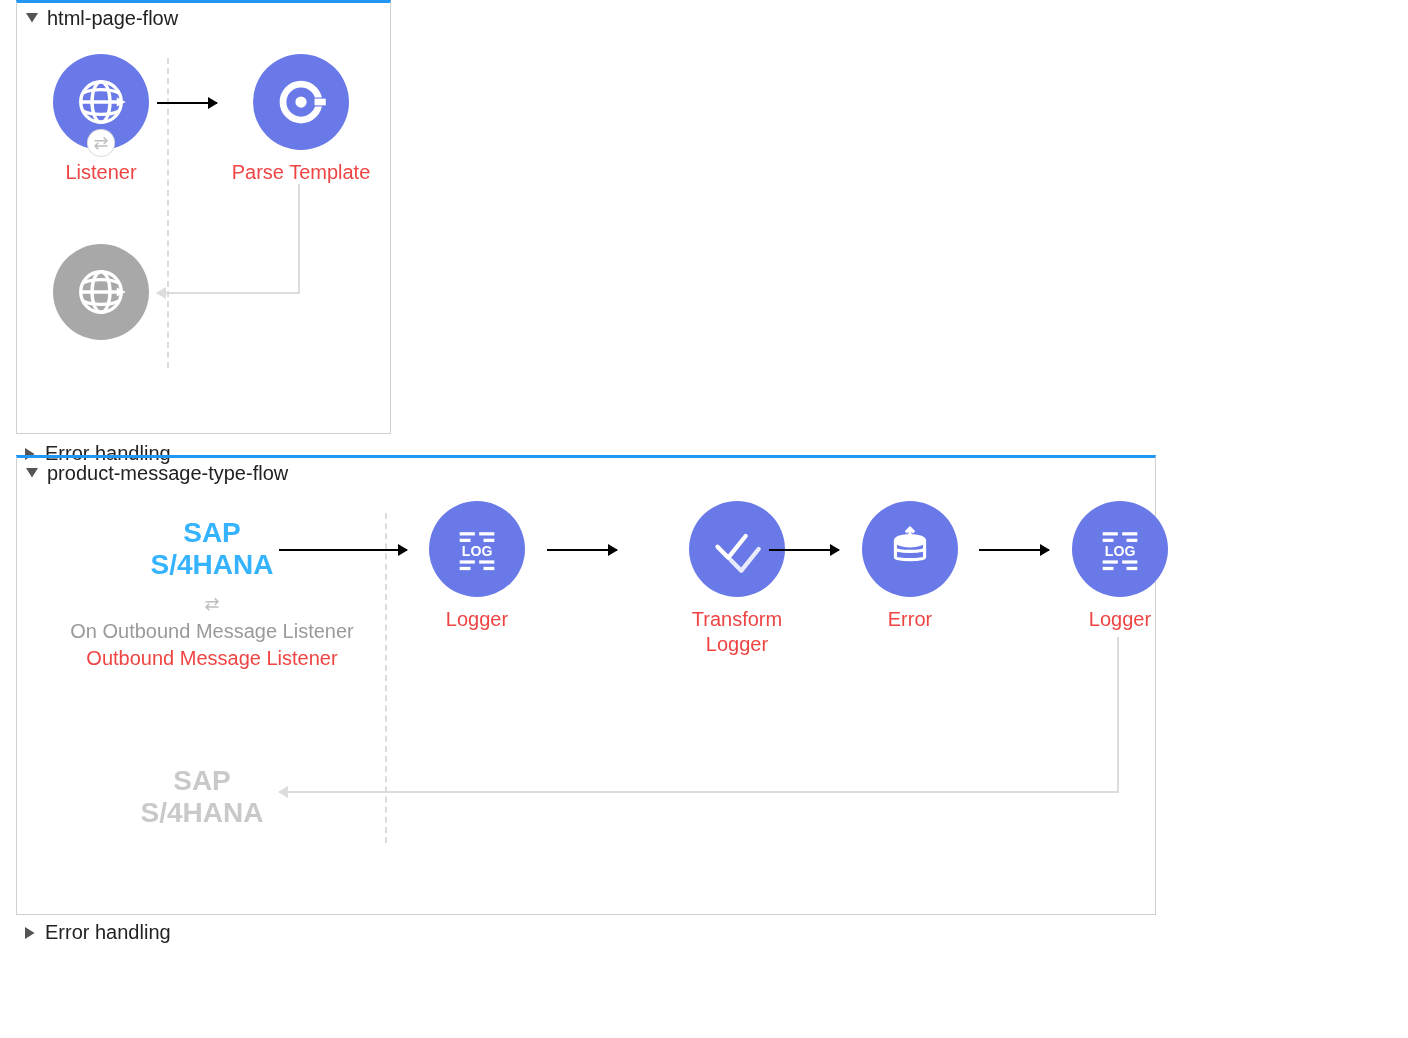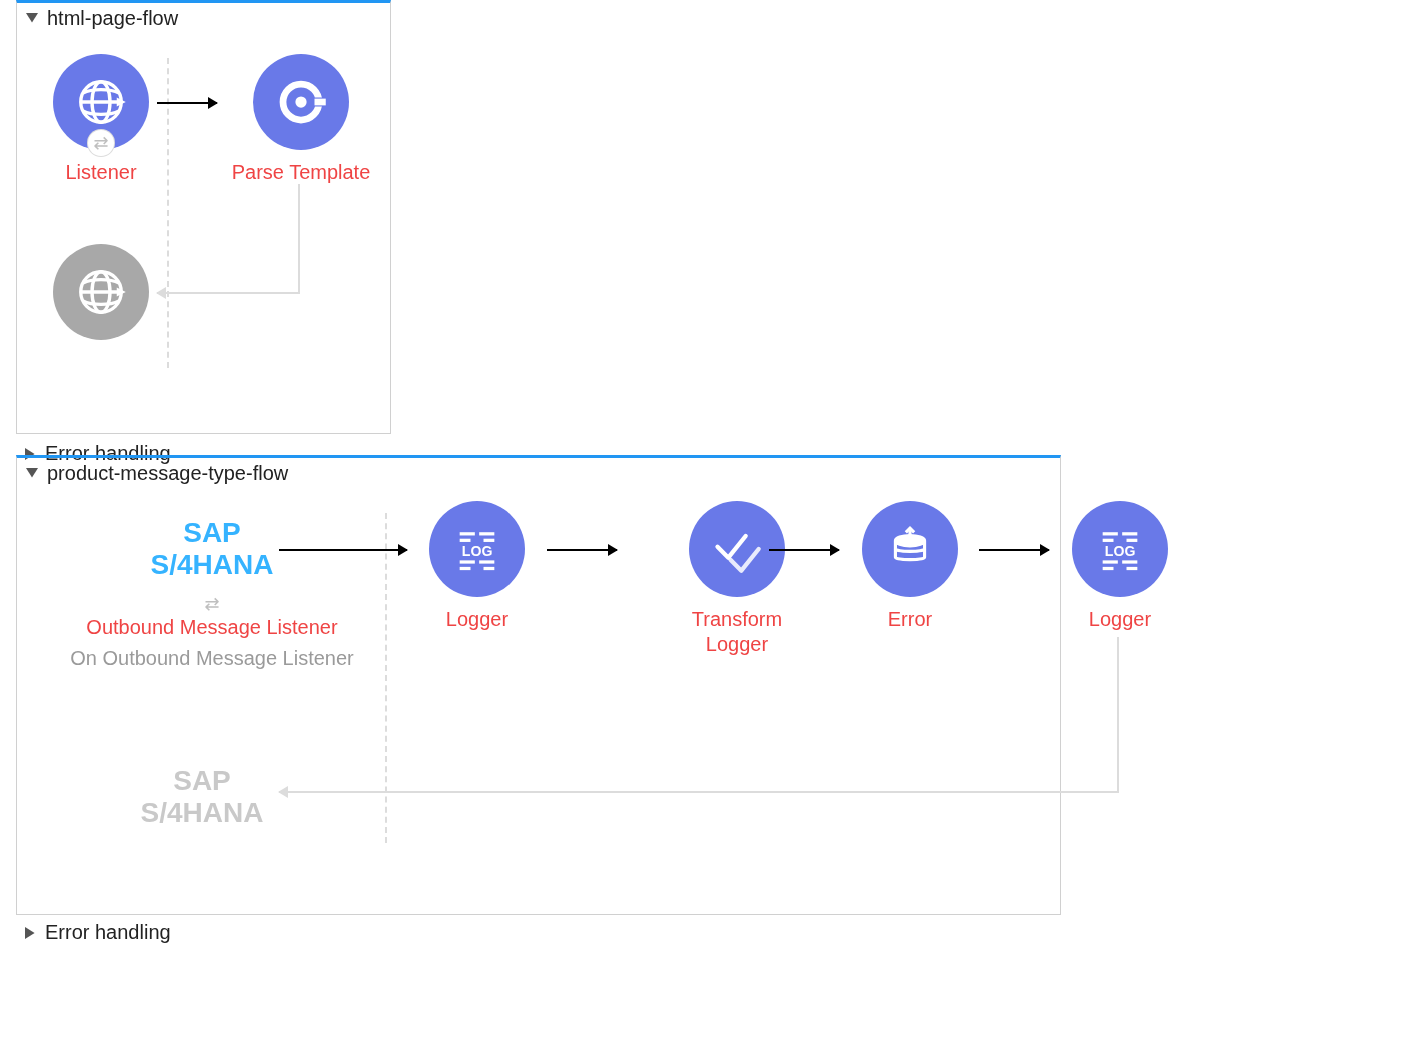--- a/index.html
+++ b/index.html
@@ -147,42 +147,42 @@
     <div class="error-handling">
       <span class="tw twist-right">
         <svg viewBox="0 0 10 10">
             <polygon points="0,0 8,5 0,10"></polygon>
           </svg>
       </span>
       <span>Error handling</span>
     </div>
   </div>
 
-  <div class="flow-panel" style="left:16px; top:455px; width:1045px; height:460px;">
+  <div class="flow-panel" style="left:16px; top:455px; width:1140px; height:460px;">
     <div class="flow-header">
       <span class="tw twist-down">
         <svg viewBox="0 0 10 10">
             <polygon points="0,0 10,0 5,8"></polygon>
           </svg>
       </span>
       <span>product-message-type-flow</span>
     </div>
 
     <div class="canvas" style="height:380px;">
 
       <div class="vdash" style="left:368px; top:24px; height:330px;"></div>
 
       <div class="node" style="left:40px; top:28px; width:310px;">
         <div class="sap-text">
           <div>SAP</div>
           <div>S/4HANA</div>
         </div>
         <div class="swap-arrows" style="margin-top:14px;">⇄</div>
+        <div class="lbl grey" style="margin-top:6px;">On Outbound Message Listener</div>
         <div class="lbl" style="margin-top:2px;">Outbound Message Listener</div>
-        <div class="lbl grey" style="margin-top:6px;">On Outbound Message Listener</div>
       </div>
 
       <div class="h-arrow" style="left:262px; top:60px; width:128px;"></div>
 
       <div class="node" style="left:395px; top:12px; width:130px;">
         <div class="circ blue">
           <svg width="52" height="52" viewBox="0 0 48 48" fill="none" stroke="#fff" stroke-width="3">
             <line x1="8" y1="10" x2="22" y2="10"></line>
               <line x1="26" y1="10" x2="40" y2="10"></line>
             <line x1="8" y1="16" x2="18" y2="16"></line>

